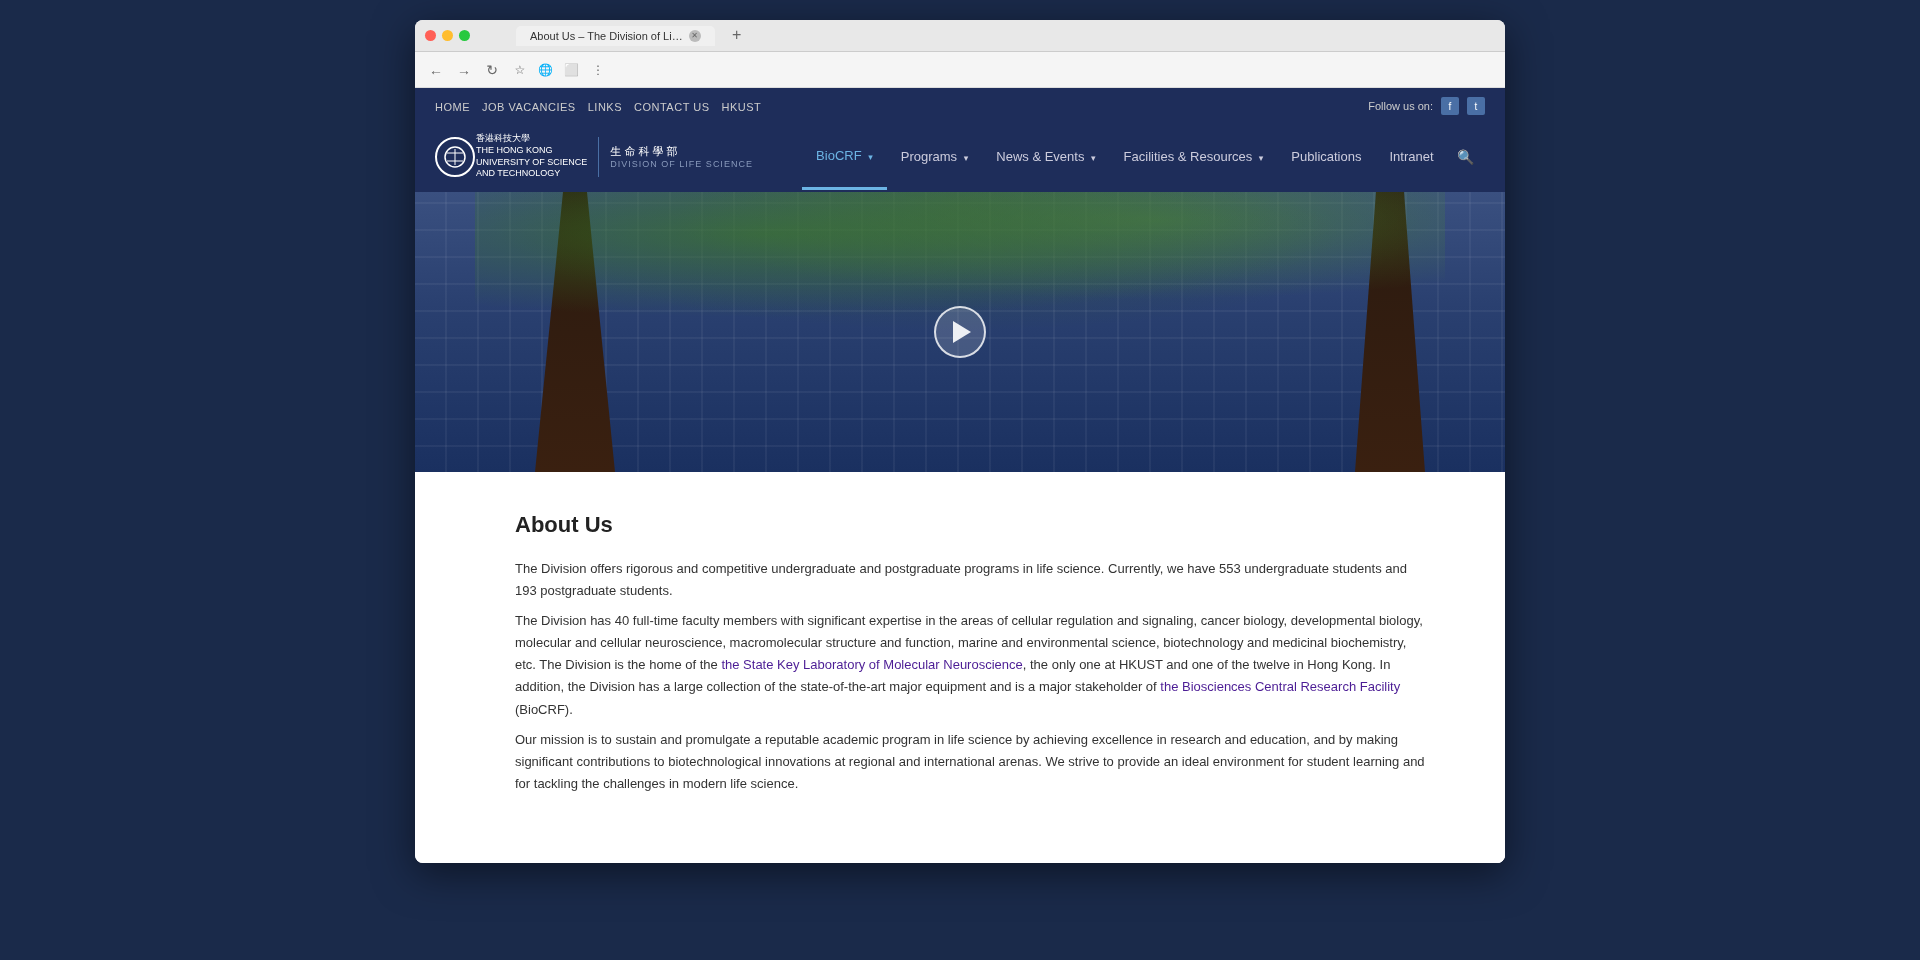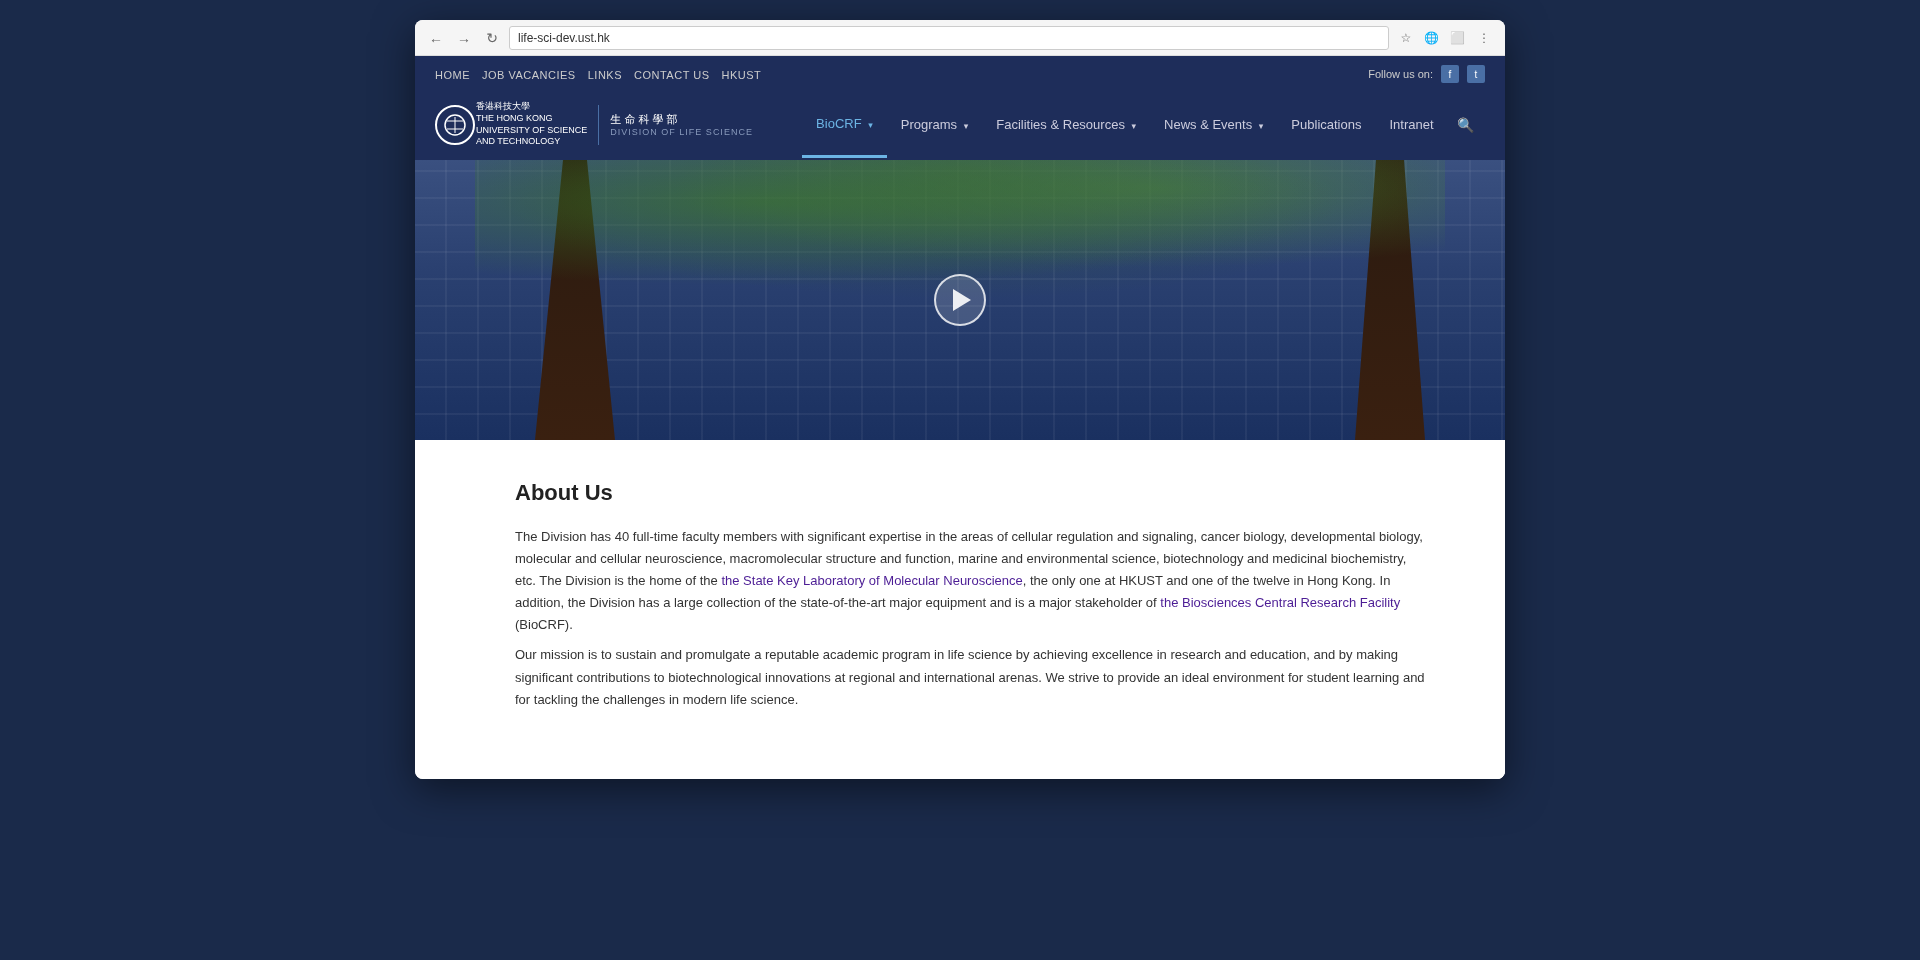--- a/index.html
+++ b/index.html
@@ -333,26 +333,35 @@
     .about-text .link-orange {
       color: #4c1d95;
       text-decoration: none;
     }
   </style>
 </head>
 <body>
 
 <div class="browser-window">
 
+  <div class="browser-titlebar">
+    <div class="browser-dot dot-red"></div>
+    <div class="browser-dot dot-yellow"></div>
+    <div class="browser-dot dot-green"></div>
+    <div class="browser-tab" style="margin-left:40px;">
+      <span>About Us – The Division of Li…</span>
+      <div class="tab-close">✕</div>
+    </div>
+    <div class="browser-new-tab">+</div>
+  </div>
 
   <div class="browser-toolbar">
     <button class="nav-btn">←</button>
     <button class="nav-btn">→</button>
     <button class="nav-btn">↻</button>
-    <input class="address-bar" type="text" value="life-sci-dev.ust.hk" style="">
     <div class="toolbar-icons">
       <button class="toolbar-icon-btn">☆</button>
       <button class="toolbar-icon-btn">🌐</button>
       <button class="toolbar-icon-btn">⬜</button>
       <button class="toolbar-icon-btn">⋮</button>
     </div>
   </div>
 
   <div class="website-content">
 
@@ -400,27 +409,27 @@
           </a>
         </li>
         <li>
           <a href="#">
             <span>Programs</span>
             <span class="arrow">▾</span>
           </a>
         </li>
         <li>
           <a href="#">
+            <span>News &amp; Events</span>
+            <span class="arrow">▾</span>
+          </a>
+        </li>
+        <li>
+          <a href="#">
             <span>Facilities &amp; Resources</span>
-            <span class="arrow">▾</span>
-          </a>
-        </li>
-        <li>
-          <a href="#">
-            <span>News &amp; Events</span>
             <span class="arrow">▾</span>
           </a>
         </li>
         <li>
           <a href="#">
             <span>Publications</span>
           </a>
         </li>
         <li>
           <a href="#">
@@ -439,20 +448,21 @@
       <div class="hero-tree-right"></div>
       <div class="hero-foliage"></div>
       <div class="play-button">
         <div class="play-triangle"></div>
       </div>
     </div>
 
     <div class="about-section">
       <h2 class="about-title">About Us</h2>
 
+      <p class="about-text">The Division offers rigorous and competitive undergraduate and postgraduate programs in life science. Currently, we have 553 undergraduate students and 193 postgraduate students.</p>
 
       <p class="about-text">
         The Division has 40 full-time faculty members with significant expertise in the areas of cellular regulation and signaling, cancer biology, developmental biology, molecular and cellular neuroscience, macromolecular structure and function, marine and environmental science, biotechnology and medicinal biochemistry, etc. The Division is the home of the
         <a href="#" class="link-orange">the State Key Laboratory of Molecular Neuroscience</a>,
         the only one at HKUST and one of the twelve in Hong Kong. In addition, the Division has a large collection of the state-of-the-art major equipment and is a major stakeholder of
         <a href="#" class="link-orange">the Biosciences Central Research Facility</a>
         <span>(BioCRF)</span>.
       </p>
 
       <p class="about-text">Our mission is to sustain and promulgate a reputable academic program in life science by achieving excellence in research and education, and by making significant contributions to biotechnological innovations at regional and international arenas. We strive to provide an ideal environment for student learning and for tackling the challenges in modern life science.</p>

